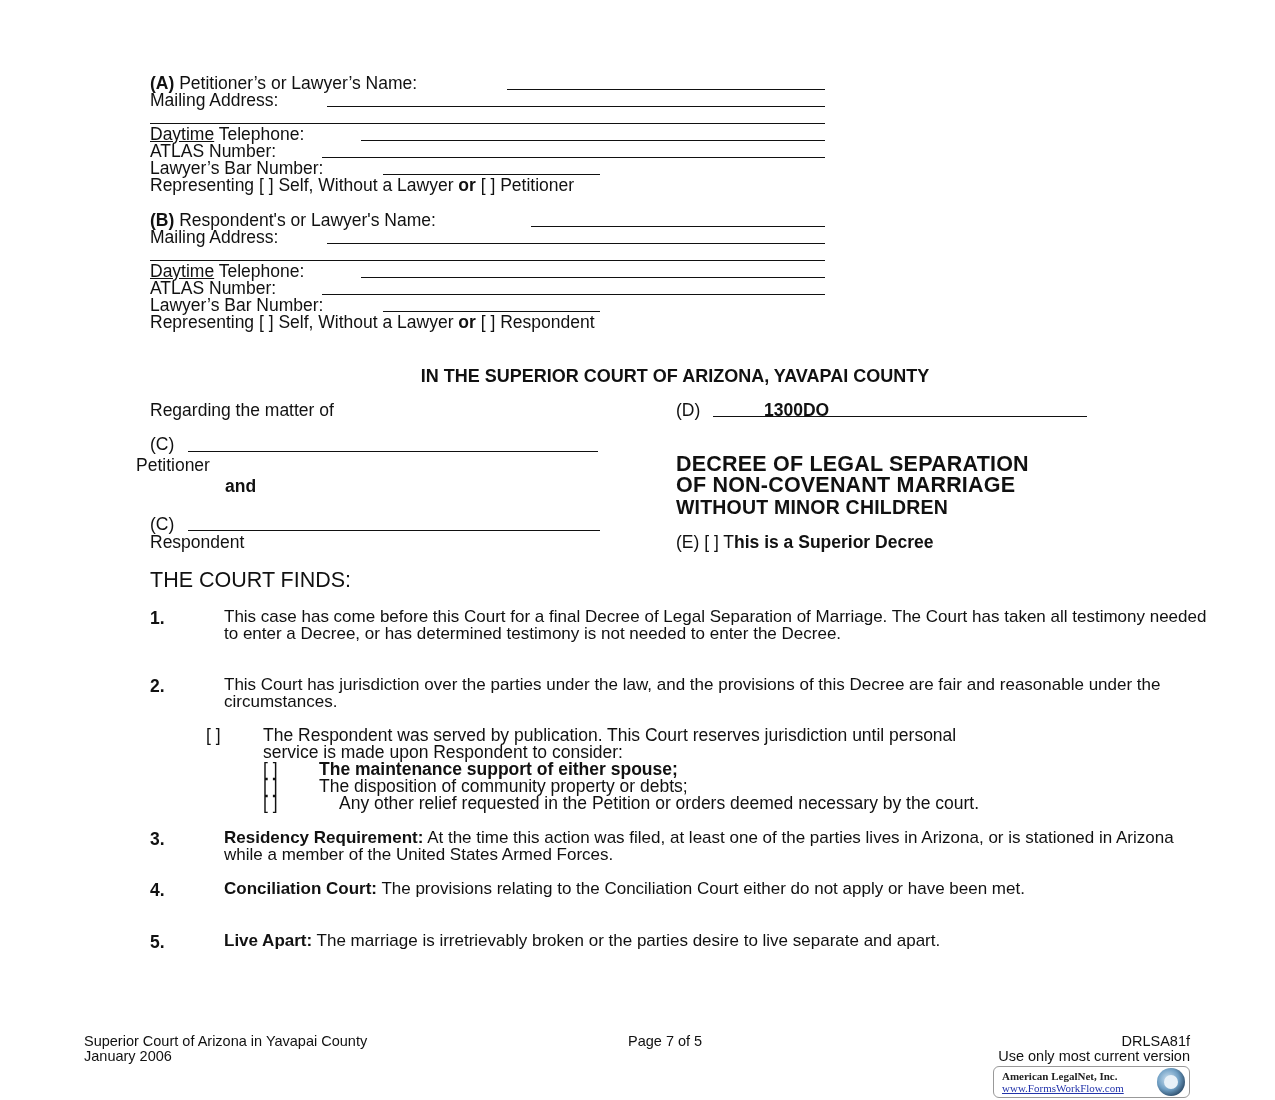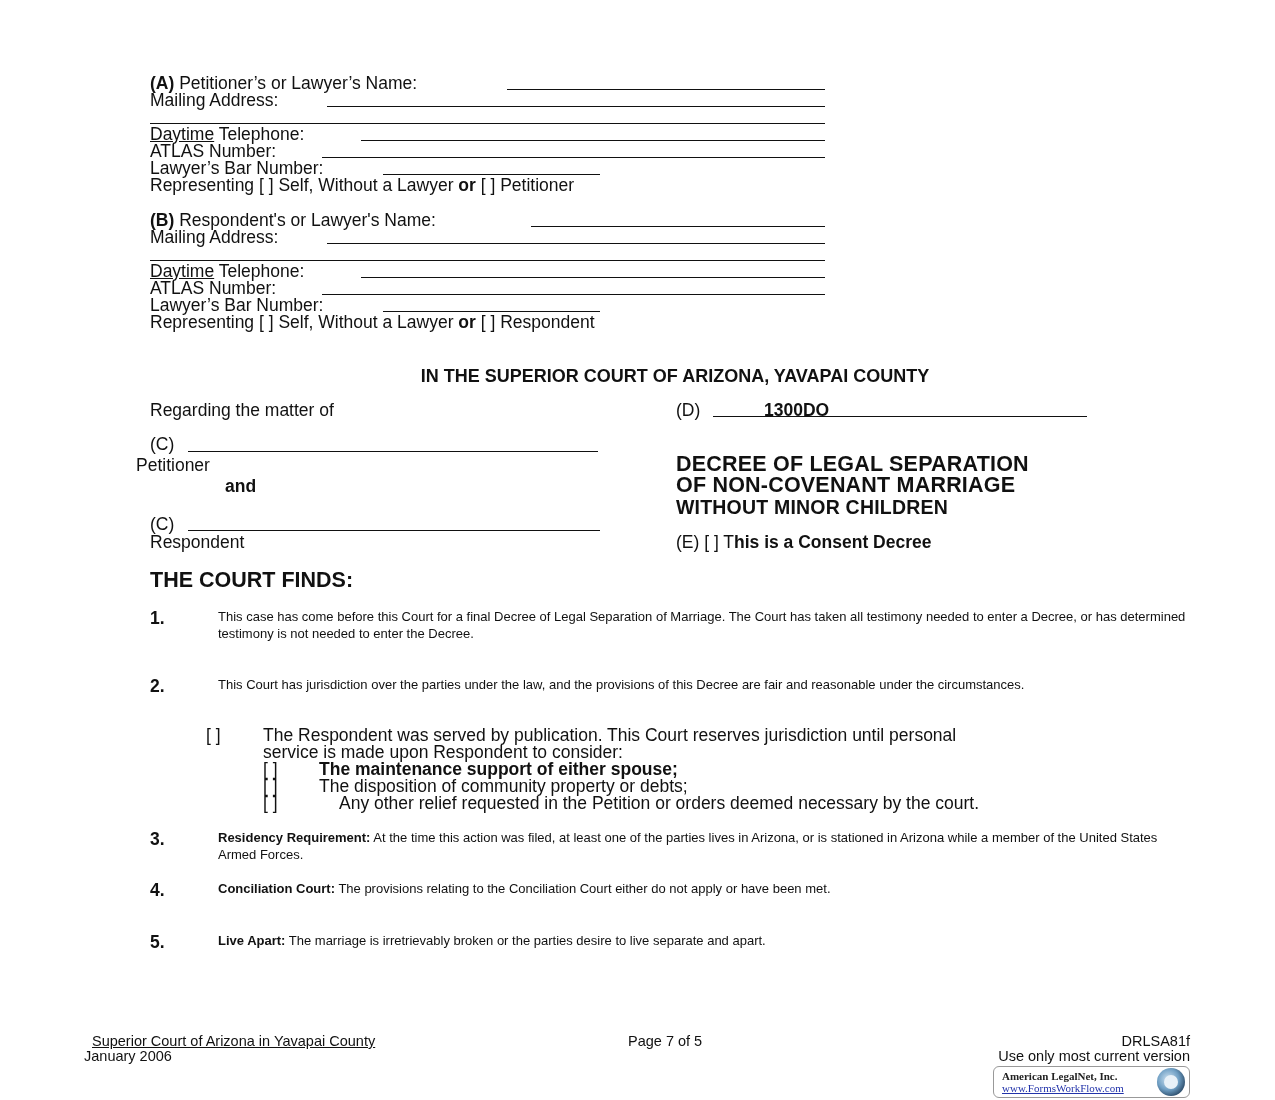--- a/index.html
+++ b/index.html
@@ -7,23 +7,23 @@
            font-family: "Liberation Sans", "DejaVu Sans", sans-serif; color: #111; }
     .abs { position: absolute; white-space: nowrap; }
     .t { font-size: 17.5px; line-height: 17px; }
     .b { font-weight: bold; }
     .u { text-decoration: underline; }
     .line { position: absolute; border-bottom: 1.6px solid #111; height: 0; }
     .field-row { position: absolute; left: 150px; height: 17px; font-size: 17.5px; line-height: 17px; white-space: nowrap; }
     .court-title { font-size: 18px; font-weight: bold; }
     .doc-title { font-size: 21.5px; font-weight: bold; line-height: 21px; letter-spacing: 0.2px; }
     .doc-title.small { font-size: 19.5px; }
-    .finds { font-size: 21.5px; font-weight: bold; }
+    .finds { font-size: 21.5px; font-weight: normal; }
     .num { position: absolute; left: 150px; font-weight: bold; font-size: 17.5px; }
-    .para { position: absolute; left: 218px; width: 990px; font-size: 13px; line-height: 17px; white-space: normal; }
+    .para { position: absolute; left: 224px; width: 990px; font-size: 17px; line-height: 17px; white-space: normal; }
     .sub { position: absolute; font-size: 17.5px; line-height: 17px; white-space: nowrap; }
     .footer { font-size: 14.5px; line-height: 14px; }
     .logo-box { position: absolute; left: 993px; top: 1066px; width: 195px; height: 30px;
                 border: 1px solid #999; border-radius: 6px; background: #fff; }
     .logo-name { position: absolute; left: 8px; top: 3px; font-family: "Liberation Serif", "DejaVu Serif", serif;
                  font-weight: bold; font-size: 11px; color: #222; }
     .logo-url { position: absolute; left: 8px; top: 15px; font-family: "Liberation Serif", "DejaVu Serif", serif;
                 font-size: 11px; color: #2233aa; text-decoration: underline; }
     .logo-globe { position: absolute; right: 4px; top: 1px; width: 28px; height: 28px; border-radius: 50%;
                   background: radial-gradient(circle at 40% 40%, #cfe3f2 0%, #6f9fc4 45%, #24425f 80%, #0d1a2a 100%); }
@@ -115,21 +115,21 @@
 <div>
   <div class="abs t" style="left:676px; top:402px;">(D)</div>
   <div class="line" style="left:713px; top:416px; width:374px;"></div>
   <div class="abs t b" style="left:764px; top:402px;">1300DO</div>
 
   <div class="abs doc-title" style="left:676px; top:454px;">DECREE OF LEGAL SEPARATION</div>
   <div class="abs doc-title" style="left:676px; top:475px;">OF NON-COVENANT MARRIAGE</div>
   <div class="abs doc-title small" style="left:676px; top:497px;">WITHOUT MINOR CHILDREN</div>
 
   <div class="abs t" style="left:676px; top:534px;">
-    <span>(E) [   ] T</span><span class="b">his is a Consent Decree</span>
+    <span>(E) [   ] T</span><span class="b">his is a Superior Decree</span>
   </div>
 </div>
 
 <div class="abs finds" style="left:150px; top:568px;">THE COURT FINDS:</div>
 
 <div class="num" style="top:608px;">1.</div>
 <div class="para" style="top:608px;">
   <span>This case has come before this Court for a final Decree of Legal Separation of Marriage.  The Court has taken all testimony needed to enter a Decree, or has determined testimony is not needed to enter the Decree.</span>
 </div>
 
@@ -157,21 +157,21 @@
 <div class="num" style="top:880px;">4.</div>
 <div class="para" style="top:880px; width:990px;">
   <span class="b">Conciliation Court:</span><span>  The provisions relating to the Conciliation Court either do not apply or have been met.</span>
 </div>
 
 <div class="num" style="top:932px;">5.</div>
 <div class="para" style="top:932px; width:1000px;">
   <span class="b">Live Apart:</span><span>  The marriage is irretrievably broken or the parties desire to live separate and apart.</span>
 </div>
 
-<div class="abs footer" style="left:92px; top:1034px;text-decoration:underline;">Superior Court of Arizona in Yavapai County</div>
+<div class="abs footer" style="left:84px; top:1034px;">Superior Court of Arizona in Yavapai County</div>
 <div class="abs footer" style="left:84px; top:1049px;">January 2006</div>
 <div class="abs footer" style="left:628px; top:1034px;">Page 7 of 5</div>
 <div class="abs footer" style="right:85px; top:1034px; text-align:right;">DRLSA81f</div>
 <div class="abs footer" style="right:85px; top:1049px; text-align:right;">Use only most current version</div>
 
 <div class="logo-box">
   <span class="logo-name">American LegalNet, Inc.</span>
   <span class="logo-url">www.FormsWorkFlow.com</span>
   <span class="logo-globe"></span>
 </div>

